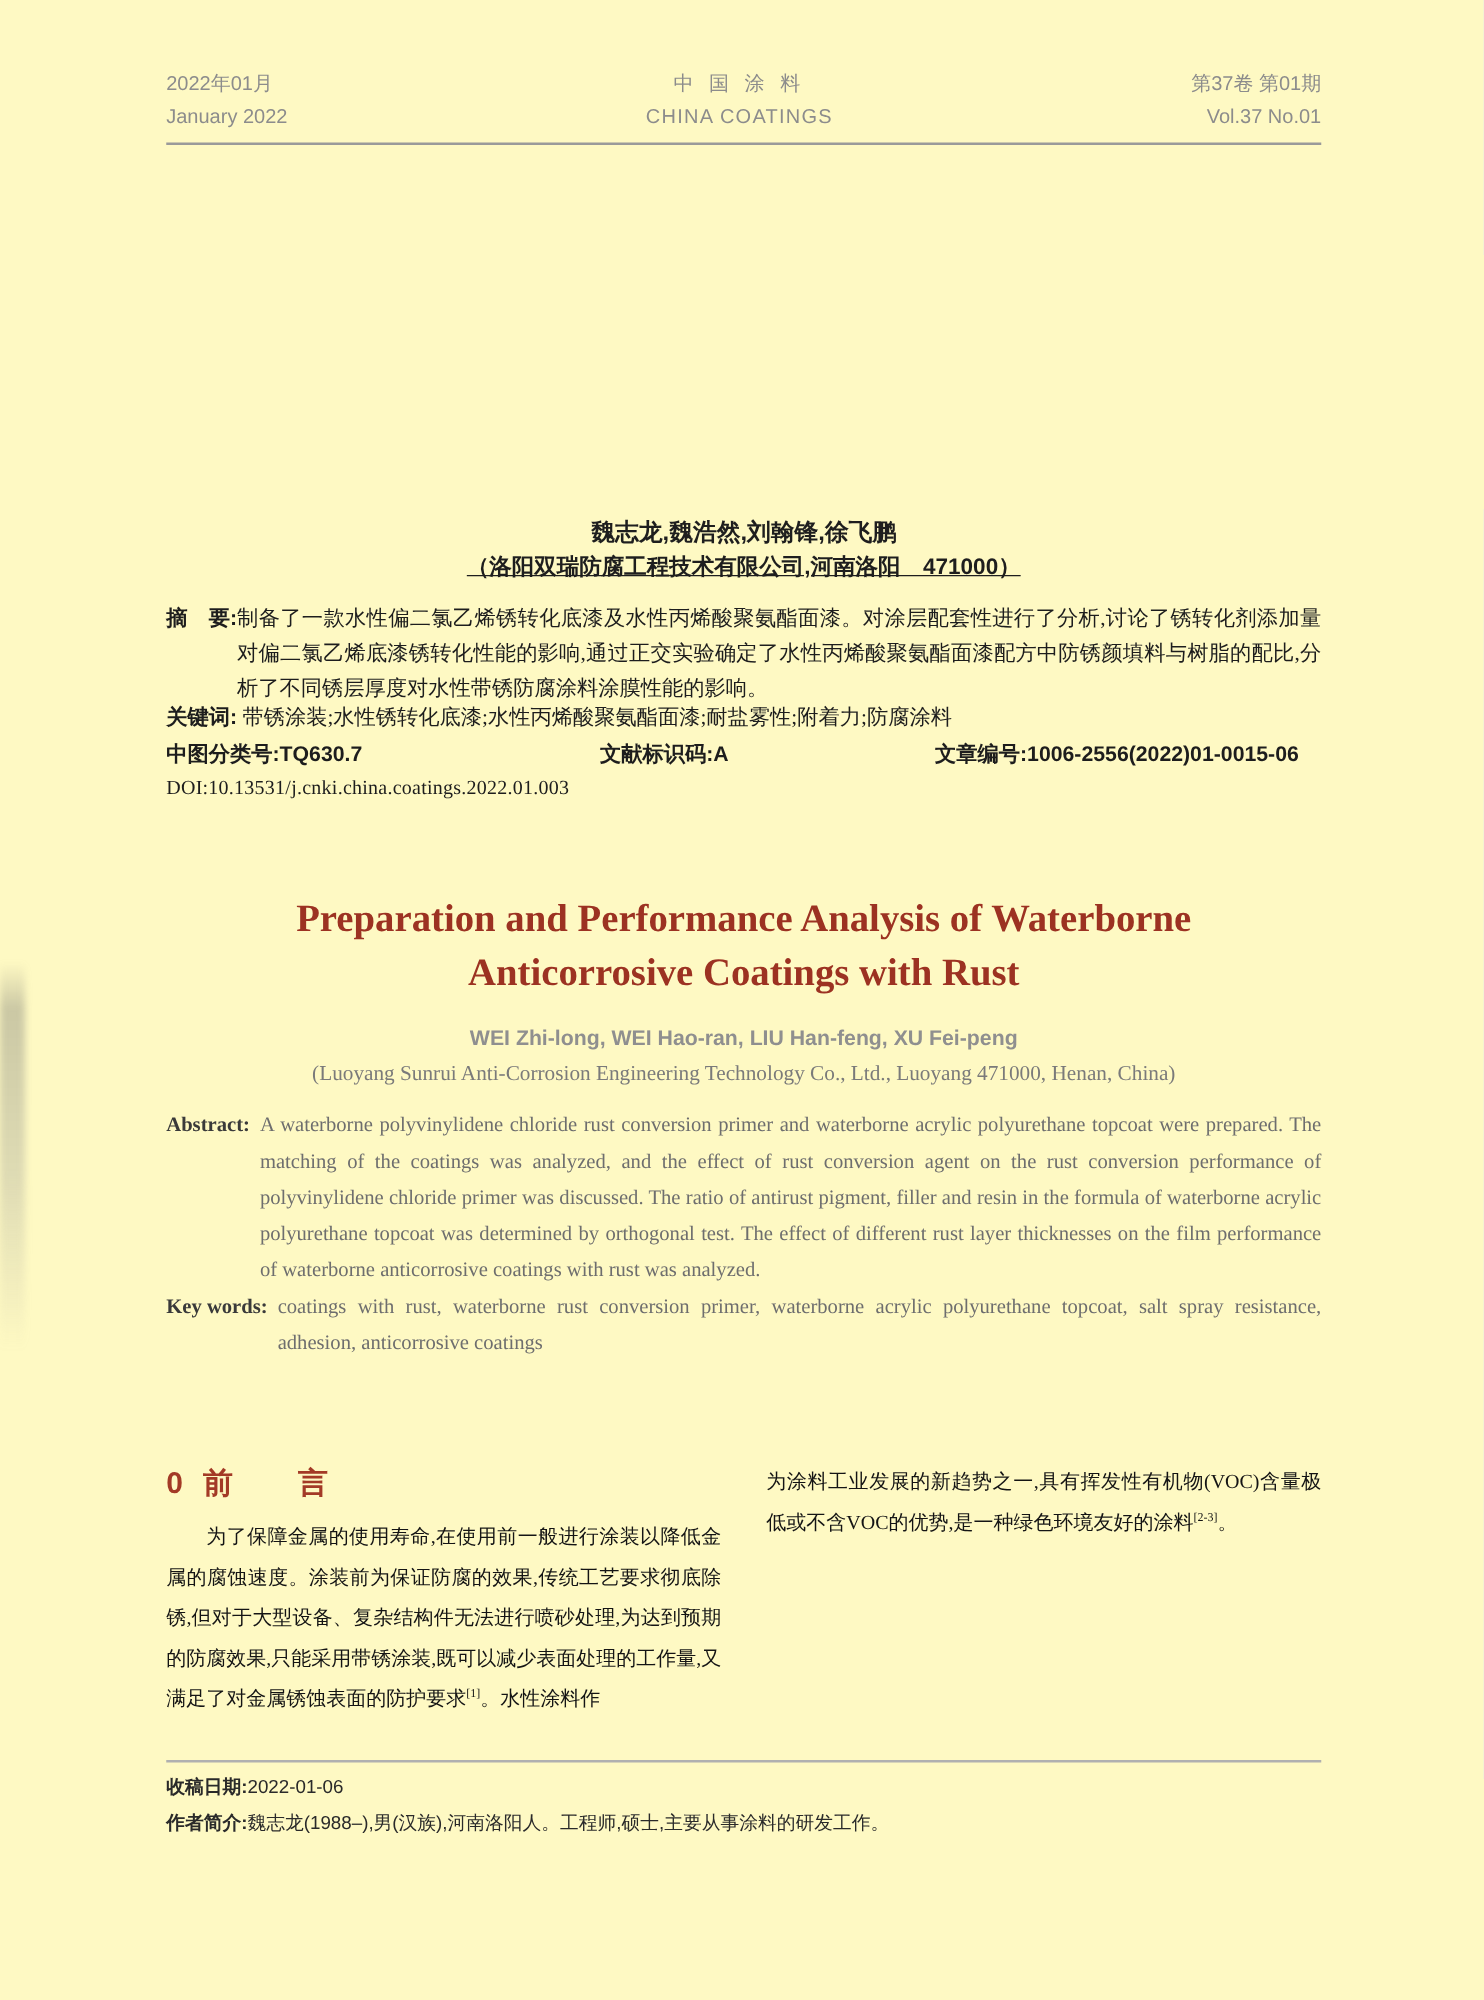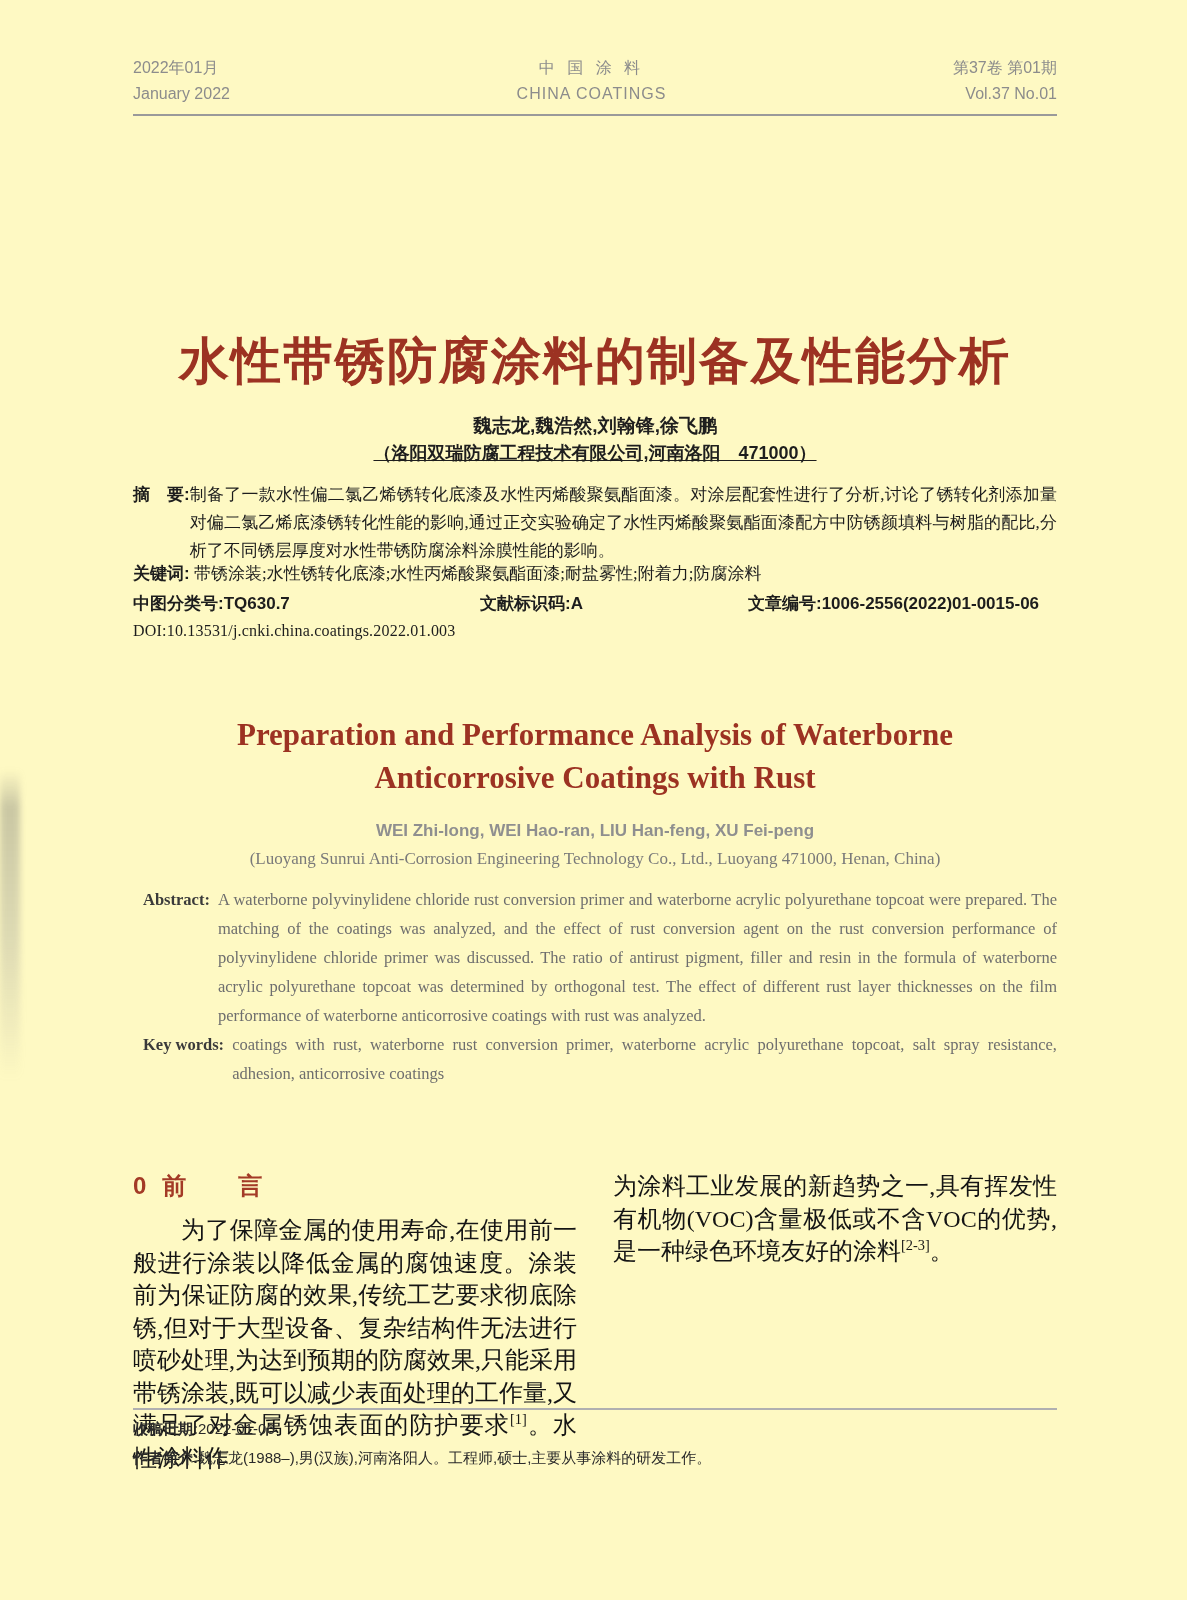--- a/index.html
+++ b/index.html
@@ -88,38 +88,38 @@
   .affil-en {
     position:absolute; left:133px; width:924px; top:849px;
     text-align:center; color:#7a7a7a; font-size:17px; 
   }
 
   
   .abstract-en {
     position:absolute; left:133px; width:924px; top:885px;
     font-size:16.5px; line-height:29px; color:#6e6e6e;
   }
-  .abstract-en .label, .keywords-en .label { color:#3a3a3a; font-weight:bold; padding-right:8px;margin-left:10px; }
+  .abstract-en .label, .keywords-en .label { color:#3a3a3a; font-weight:bold; padding-right:8px; }
   .keywords-en {
     position:absolute; left:133px; width:924px; top:1030px;
     font-size:16.5px; line-height:29px; color:#6e6e6e;
   }
 
   
   .columns {
     position:absolute; left:133px; width:924px; top:1170px;
     display:flex; gap:36px;
   }
   .colm { width:444px; }
   .section-heading {
     color:#a33a26; font-size:24px; font-weight:bold; letter-spacing:2px;
     font-family:"Liberation Sans","DejaVu Sans",sans-serif; margin-bottom:12px;
   }
   .section-heading .sec-title { margin-left:14px; letter-spacing:14px; }
-  .body-text { font-size:24px; line-height:32.5px; text-align:justify; color:#141414; }
+  .body-text { font-size:16px; line-height:32.5px; text-align:justify; color:#141414; }
   .body-text p.indent { text-indent:2em; }
   .sup { vertical-align:super; font-size:.6em; line-height:0; }
 
   
   .foot-rule {
     position:absolute; left:133px; width:924px; top:1408px;
     border-top:2px solid #b0b0b0;
   }
   .footnote {
     position:absolute; left:133px; width:924px;
@@ -161,21 +161,20 @@
     <div class="col c">
       <div>中 国 涂 料</div>
       <div class="en">CHINA COATINGS</div>
     </div>
     <div class="col r">
       <div>第37卷 第01期</div>
       <div>Vol.37  No.01</div>
     </div>
   </div>
 
-  <h1 class="title-cn">水性带锈防腐涂料的制备及性能分析</h1>
   <div class="authors-cn">魏志龙,魏浩然,刘翰锋,徐飞鹏</div>
   <div class="affil-cn">（洛阳双瑞防腐工程技术有限公司,河南洛阳　471000）</div>
 
   <div class="abstract-cn hang">
     <span class="label sans">摘　要:</span>
     <span class="text">制备了一款水性偏二氯乙烯锈转化底漆及水性丙烯酸聚氨酯面漆。对涂层配套性进行了分析,讨论了锈转化剂添加量对偏二氯乙烯底漆锈转化性能的影响,通过正交实验确定了水性丙烯酸聚氨酯面漆配方中防锈颜填料与树脂的配比,分析了不同锈层厚度对水性带锈防腐涂料涂膜性能的影响。</span>
   </div>
 
   <div class="keywords-cn">
     <span class="label sans">关键词:</span>

